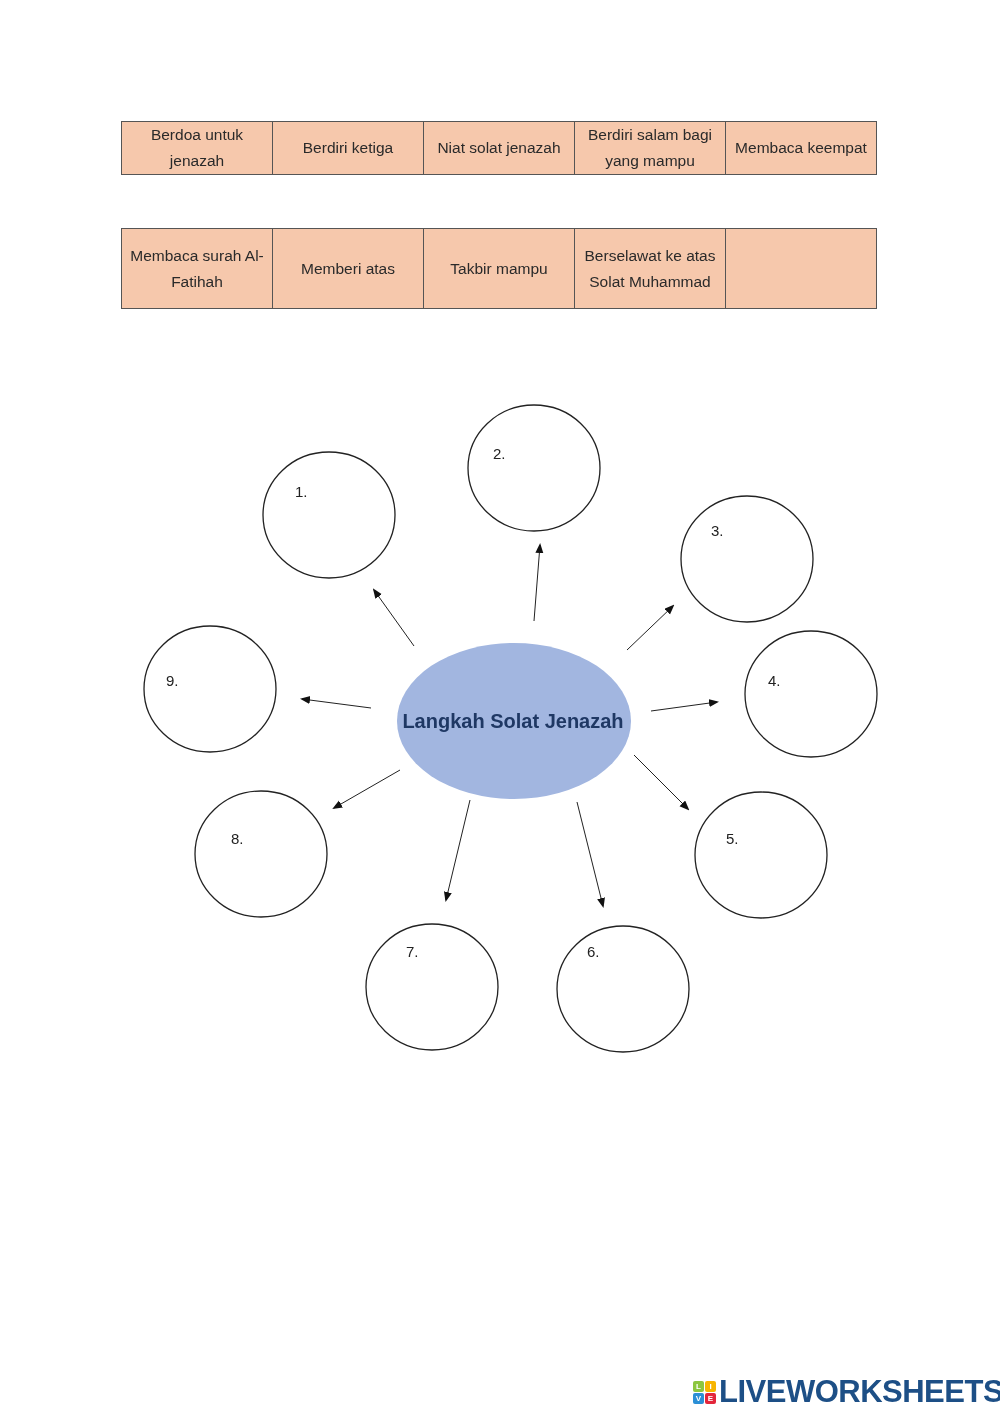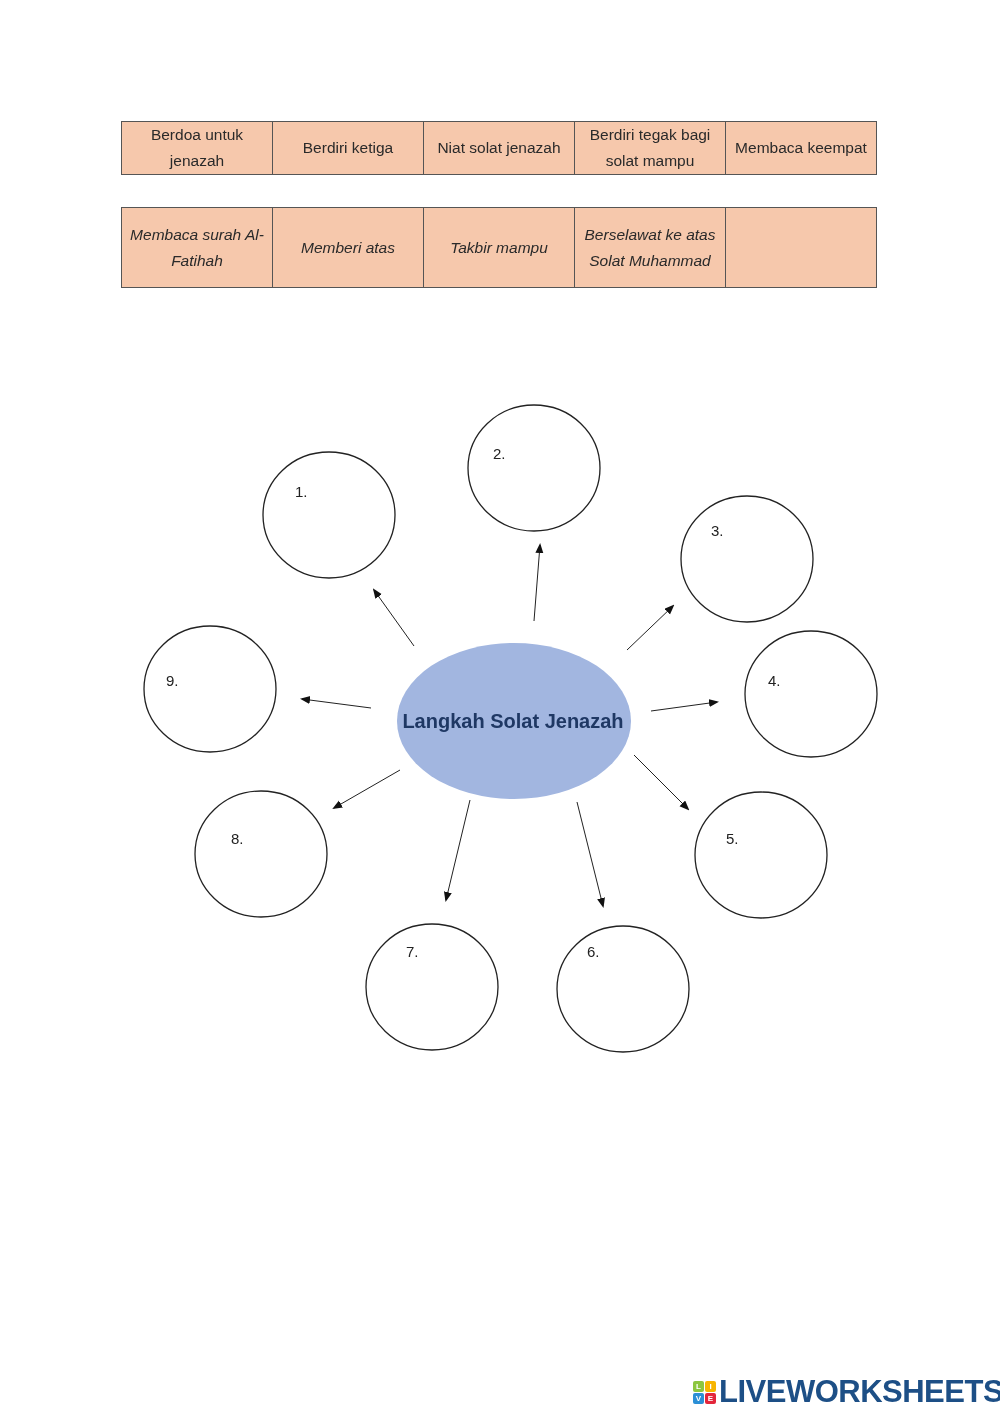--- a/index.html
+++ b/index.html
@@ -4,41 +4,41 @@
   <style>
     html, body { margin: 0; padding: 0; background: #ffffff; }
     body { width: 1000px; height: 1413px; position: relative; overflow: hidden;
            font-family: "Liberation Sans", sans-serif; color: #222; }
     .answer-table { position: absolute; left: 121px; border-collapse: collapse; table-layout: fixed; padding-left: 44px; }
     .answer-table td { width: 151px; background: #f6c8ac; border: 1px solid #555;
                        text-align: center; vertical-align: middle; font-size: 15.5px;
                        line-height: 26px; color: #2a2a2a; padding: 0 4px; box-sizing: border-box; }
     #table1 { top: 121px; }
     #table1 td { height: 53px; }
-    #table2 { top: 207px; font-style: italic; }
+    #table2 { top: 228px; }
     #table2 td { height: 80px; }
     .answer-table td.clickable { cursor: pointer; }
     svg#diagram { position: absolute; left: 0; top: 0; }
     .num { font-family: "Liberation Sans", sans-serif; font-size: 15px; fill: #222; }
     .center-label { font-family: "Liberation Sans", sans-serif; font-size: 20px; font-weight: bold; fill: #1f3864; }
     .logo { position: absolute; left: 693px; top: 1374px; display: flex; align-items: center; }
     .logo-grid { display: grid; grid-template-columns: 11px 11px; grid-template-rows: 11px 11px; gap: 1px; margin-right: 3px; }
     .logo-grid span { display: block; color: #fff; font-size: 8px; font-weight: bold; text-align: center; line-height: 11px; border-radius: 2px; }
     .logo-text { font-family: "Liberation Sans", sans-serif; font-weight: bold; font-size: 31px; color: #1d4f86; letter-spacing: -0.5px; }
   </style>
 </head>
 <body>
 
 <table class="answer-table" id="table1">
   <tbody>
       <tr>
     <td class="clickable">Berdoa untuk jenazah</td>
     <td class="clickable">Berdiri ketiga</td>
     <td class="clickable">Niat solat jenazah</td>
-    <td class="clickable">Berdiri tegak bagi solat mampu</td>
+    <td class="clickable">Berdiri salam bagi yang mampu</td>
     <td class="clickable">Membaca keempat</td>
   </tr>
 </tbody>
   </table>
 
 <table class="answer-table" id="table2">
   <tbody>
       <tr>
     <td class="clickable">Membaca surah Al-Fatihah</td>
     <td class="clickable">Memberi atas</td>

